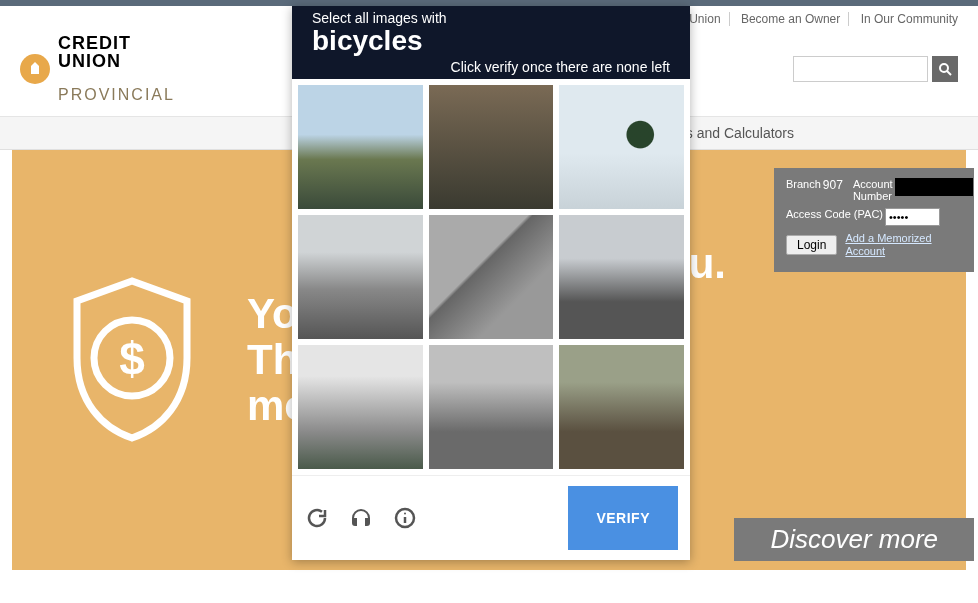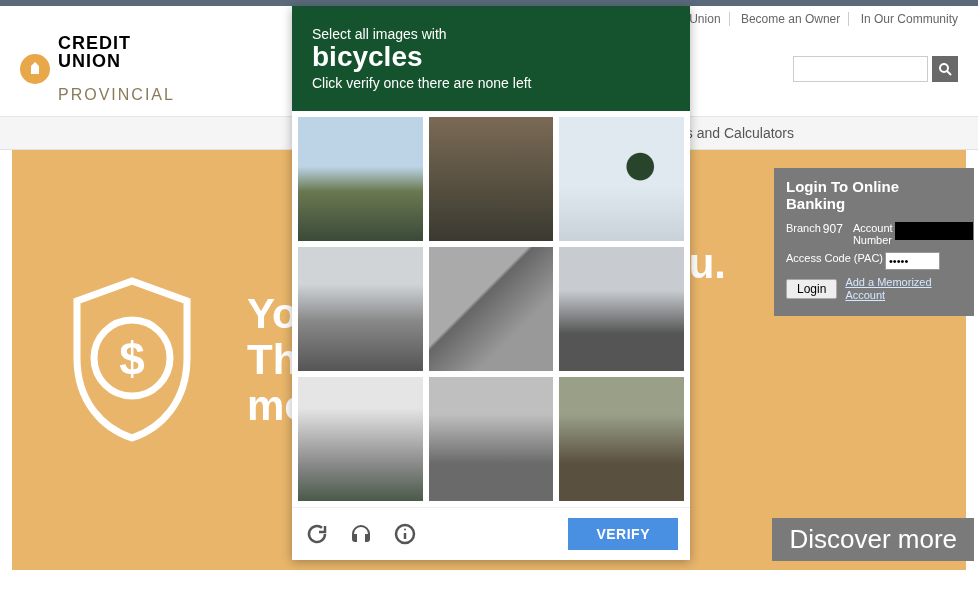--- a/index.html
+++ b/index.html
@@ -34,43 +34,43 @@
     .login-row { display:flex; gap: 10px; margin-bottom: 6px; }
     .login-col { display:flex; flex-direction:row; gap:2px; }
     .login-col label { font-size: 11px; }
     .branch-val { font-size: 12px; }
     .acct-input { width: 78px; height: 18px; background:#000; border:none; color:#fff; font-size:11px; }
     .pac-input { width: 55px; height: 18px; border:1px solid #999; font-size: 11px; padding: 1px 3px; background:#fff; color:#000; }
     .login-btn-row { display:flex; align-items:center; gap:8px; margin-top: 6px; }
     .login-btn { background:#eee; border:1px solid #aaa; padding: 2px 10px; font-size: 12px; cursor:pointer; border-radius: 2px; }
     .mem-link { color: #d5e8ff; text-decoration: underline; font-size: 11px; line-height:1.2; cursor:pointer; }
     
-    .discover { position:absolute; right: 4px; top: 518px; background:#7a7a7a; color:#fff; font-size: 26px; padding: 6px 17px; z-index:5; cursor:pointer; }
+    .discover { position:absolute; right: 4px; top: 518px; background:#7a7a7a; color:#fff; font-size: 26px; font-style: italic; padding: 6px 36px; z-index:5; cursor:pointer; }
     
     
     .captcha { position:absolute; left: 292px; top: 6px; width: 398px; background:#fff; box-shadow: 0 2px 10px rgba(0,0,0,.3); z-index: 50; }
-    .captcha-header { background:#14532d; color:#fff; padding: 20px 20px; }
+    .captcha-header { background:#0f172a; color:#fff; padding: 4px 20px; }
     .captcha-header .line1 { font-size: 14px; }
     .captcha-header .target { font-size: 28px; font-weight:bold; line-height:1.1; }
-    .captcha-header .line3 { font-size: 14px; margin-top: 2px; }
+    .captcha-header .line3 { font-size: 14px; margin-top: 2px; text-align: right; }
     .captcha-grid { display:grid; grid-template-columns: repeat(3, 1fr); gap: 6px; padding: 6px; background:#fff; }
     .tile { height: 124px; cursor:pointer; }
     
     .t1 { background: linear-gradient(#bcd4e6 40%, #6a7850 60%, #3a4a3a); }
     .t2 { background: linear-gradient(#7a6a55, #3a3a30); }
     .t3 { background: linear-gradient(#dfe9ef 55%, #c8d2d8), radial-gradient(circle at 65% 40%, #2e4a2e 0 12%, transparent 13%); background-blend-mode: multiply; }
     .t4 { background: linear-gradient(#d0d4d6 30%, #888 60%, #555); }
     .t5 { background: linear-gradient(135deg, #aaa 40%, #666 42%, #999 70%); }
     .t6 { background: linear-gradient(#c8ccd0 35%, #555 70%); }
     .t7 { background: linear-gradient(#e5e5e5 25%, #8a8a8a 70%, #4a5a4a); }
     .t8 { background: linear-gradient(#bfbfbf 30%, #6a6a6a 70%); }
     .t9 { background: linear-gradient(#9aa088 30%, #5a5040 70%); }
     .captcha-footer { display:flex; align-items:center; padding: 10px 12px; gap: 18px; border-top:1px solid #eee; }
     .footer-icon { width:26px; height:26px; display:flex; align-items:center; justify-content:center; cursor:pointer; color:#555; }
-    .verify-btn { margin-left:auto; background:#4a90e2; color:#fff; border:none; padding: 8px 28px; font-size: 14px; font-weight:bold; letter-spacing: .5px; cursor:pointer; }
+    .verify-btn { margin-left:auto; background:#4a90e2; color:#fff; border:none; padding: 24px 28px; font-size: 14px; font-weight:bold; letter-spacing: .5px; cursor:pointer; }
   </style>
 </head>
 <body>
 
 <div class="top-bar"></div>
 
 <div class="util-nav">
   <span>Contact</span>
   <span>Union</span>
   <span>Become an Owner</span>
@@ -116,21 +116,20 @@
   </div>
   <div class="hero-text">
     <div>You</div>
     <div>Th</div>
     <div>mo</div>
   </div>
   <div style="position:absolute; right:240px; top:90px; color:#fff; font-size:42px; font-weight:bold;">ou.</div>
 </div>
 
 <div class="login-panel">
-  <h3>Login To Online Banking</h3>
   <div class="login-row">
     <div class="login-col">
       <label>Branch</label>
       <span class="branch-val">907</span>
     </div>
     <div class="login-col">
       <label>Account Number</label>
       <input class="acct-input" type="text" style="">
     </div>
   </div>

